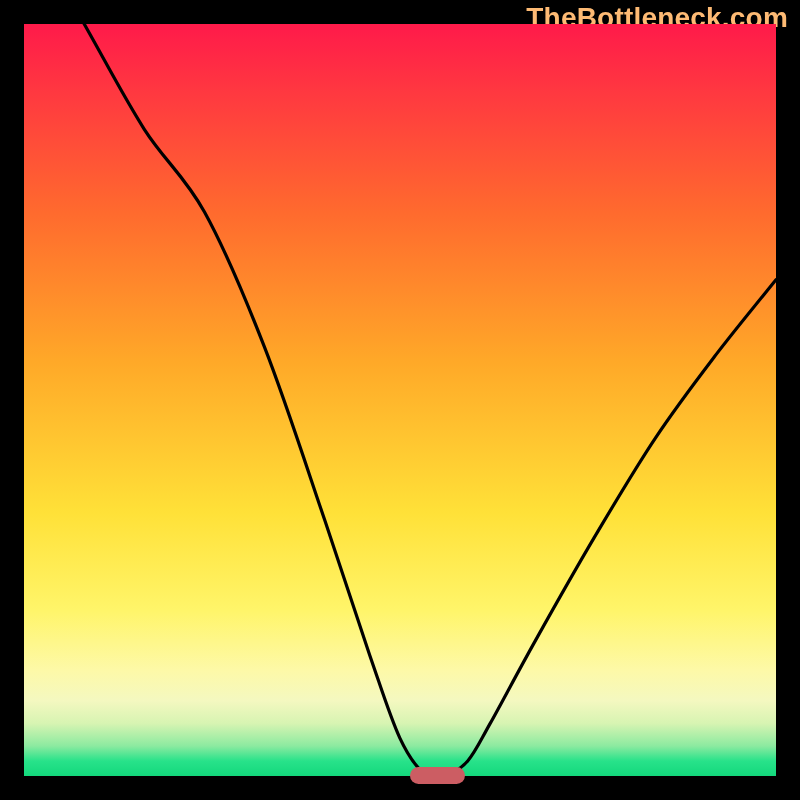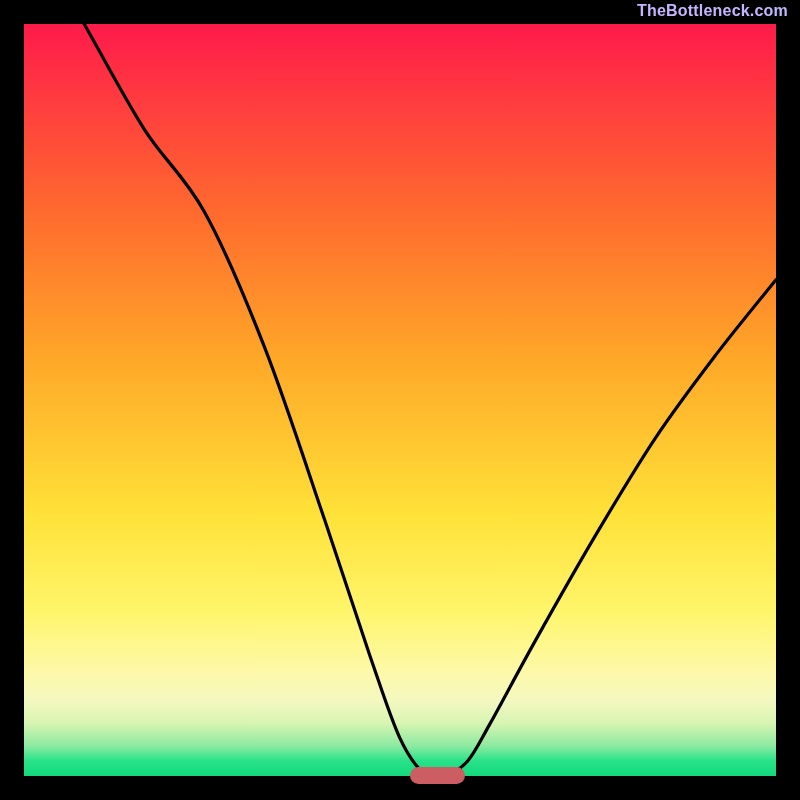--- a/index.html
+++ b/index.html
@@ -35,23 +35,23 @@
       #8ceaa0 96%,
       #28e28a 98%,
       #13d87c 100%
     );
   }
   .watermark {
     position: absolute;
     top: 2px;
     right: 12px;
     font-family: Arial, Helvetica, sans-serif;
-    font-size: 16px;
+    font-size: 28px;
     font-weight: 600;
-    color: #c4b5fd;
+    color: #fdba74;
     letter-spacing: 0.2px;
   }
   svg.curve {
     position: absolute;
     left: 0;
     top: 0;
     width: 752px;
     height: 752px;
   }
   .marker {

